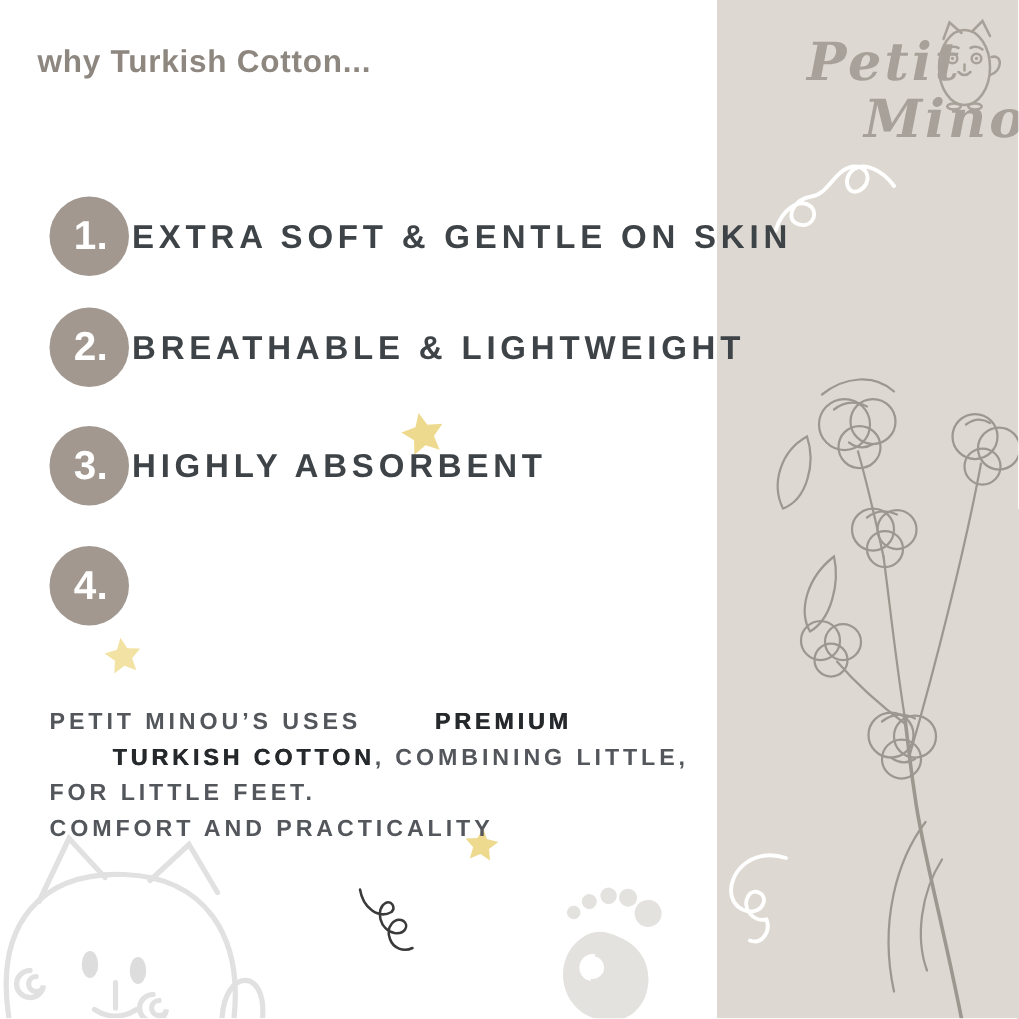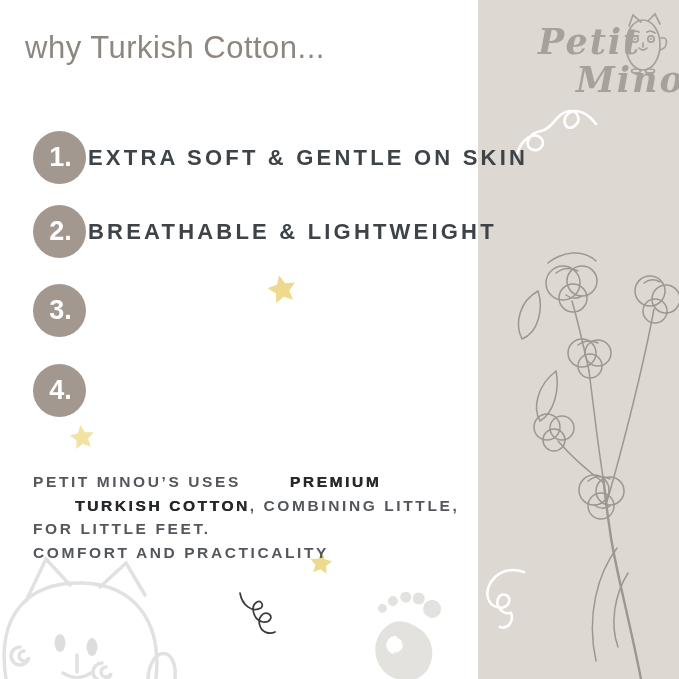--- a/index.html
+++ b/index.html
@@ -19,21 +19,21 @@
   .logo-word.l1 { left:60px; top:24px;  font-size:35px; }
   .logo-word.l2 { left:98px; top:62px;  font-size:35px; }
   .logo-cat { position:absolute; left:142px; top:12px; }
   .loops-white { position:absolute; left:38px; top:98px; }
   .branch { position:absolute; left:0; top:243px; }
   .curl-white { position:absolute; left:4px; top:564px; }
 
   
   .title {
     position:absolute; left:25px; top:30px; z-index:2;
-    font-size:31px; font-weight:normal; letter-spacing:0.5px; color:#8d8780;
+    font-size:21px; font-weight:bold; letter-spacing:0.5px; color:#8d8780;
   }
   .item-row { position:absolute; left:33px; display:flex; align-items:center; z-index:2; }
   .item-row.r1 { top:131px; }
   .item-row.r2 { top:205px; }
   .item-row.r3 { top:284px; }
   .item-row.r4 { top:364px; }
   .num-circle {
     width:53px; height:53px; border-radius:50%; background:#a29890;
     color:#ffffff; font-size:27px; font-weight:bold;
     display:flex; align-items:center; justify-content:center;
@@ -161,20 +161,21 @@
   </div>
   <div class="item-row r2">
     <div class="num-circle">2.</div>
     <div class="item-text">
       <div>BREATHABLE &amp; LIGHTWEIGHT</div>
     </div>
   </div>
   <div class="item-row r3">
     <div class="num-circle">3.</div>
     <div class="item-text">
+      <div>HIGHLY ABSORBENT</div>
     </div>
   </div>
   <div class="item-row r4">
     <div class="num-circle">4.</div>
   </div>
 
   <div class="paragraph">
     <div><span>PETIT MINOU’S USES </span><span class="seg-bold">PREMIUM</span></div>
     <div><span class="seg-bold">TURKISH COTTON</span><span>, COMBINING LITTLE,</span></div>
     <div><span>FOR LITTLE FEET.</span></div>

